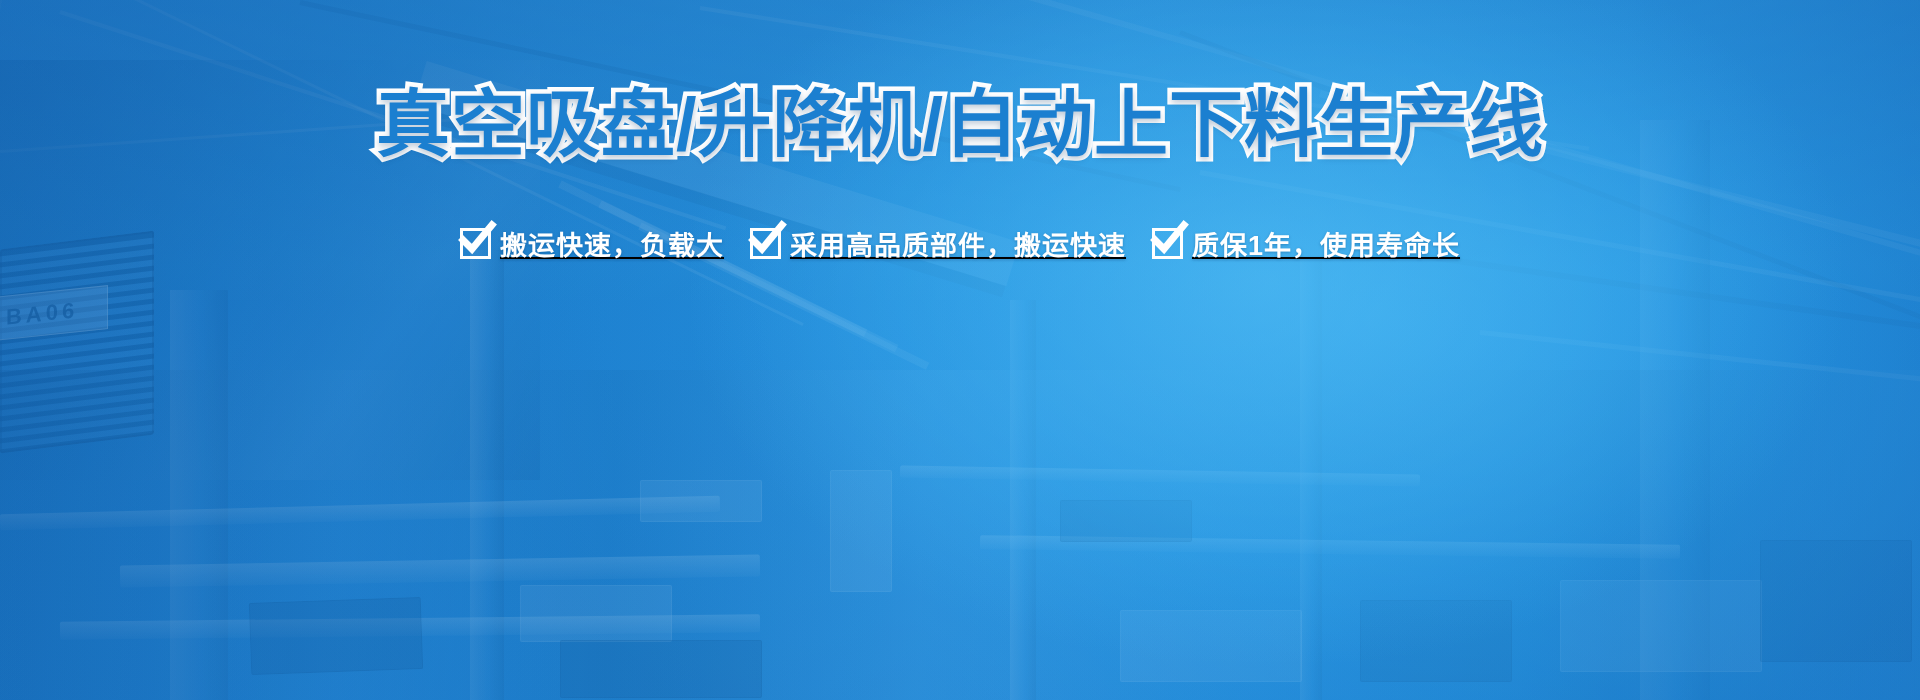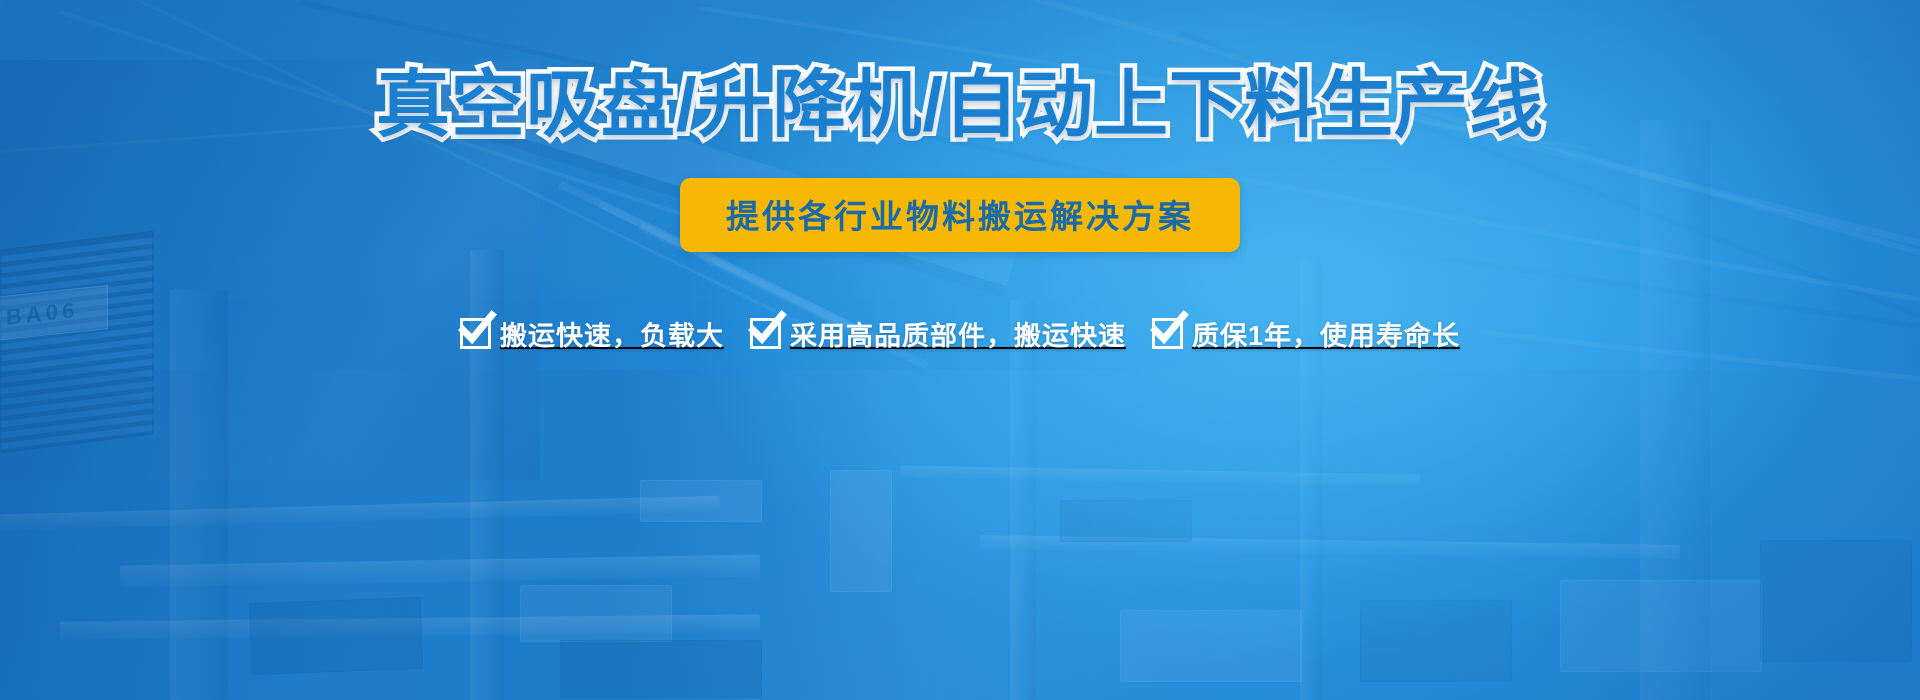--- a/index.html
+++ b/index.html
@@ -132,21 +132,21 @@
   
   .content {
     position: absolute;
     inset: 0;
     display: flex;
     flex-direction: column;
     align-items: center;
   }
 
   .headline {
-    margin-top: 68px;
+    margin-top: 88px;
     font-size: 74px;
     font-weight: 700;
     line-height: 1;
     letter-spacing: 1px;
     color: #1b7fd0;
     -webkit-text-stroke: 9px #ffffff;
     paint-order: stroke fill;
     white-space: nowrap;
     text-shadow: 0 3px 6px rgba(8,55,105,0.28);
   }
@@ -258,21 +258,20 @@
 
     <div class="bg-tint"></div>
     <div class="bg-tint2"></div>
     <div class="bg-glow"></div>
   </div>
 
   <div class="content">
 
     <div class="headline">真空吸盘/升降机/自动上下料生产线</div>
 
-    <div class="subtitle-pill">提供各行业物料搬运解决方案</div>
 
     <div class="features">
 
       <div class="feature">
         <span class="check-box">
           <svg viewBox="0 0 38 38" aria-hidden="true">
             <path d="M5 19 L14 28 L34 4" fill="none" stroke="#ffffff" stroke-width="7" stroke-linecap="square" stroke-linejoin="miter"></path>
           </svg>
         </span>
         <span class="feature-label">搬运快速，负载大</span>

